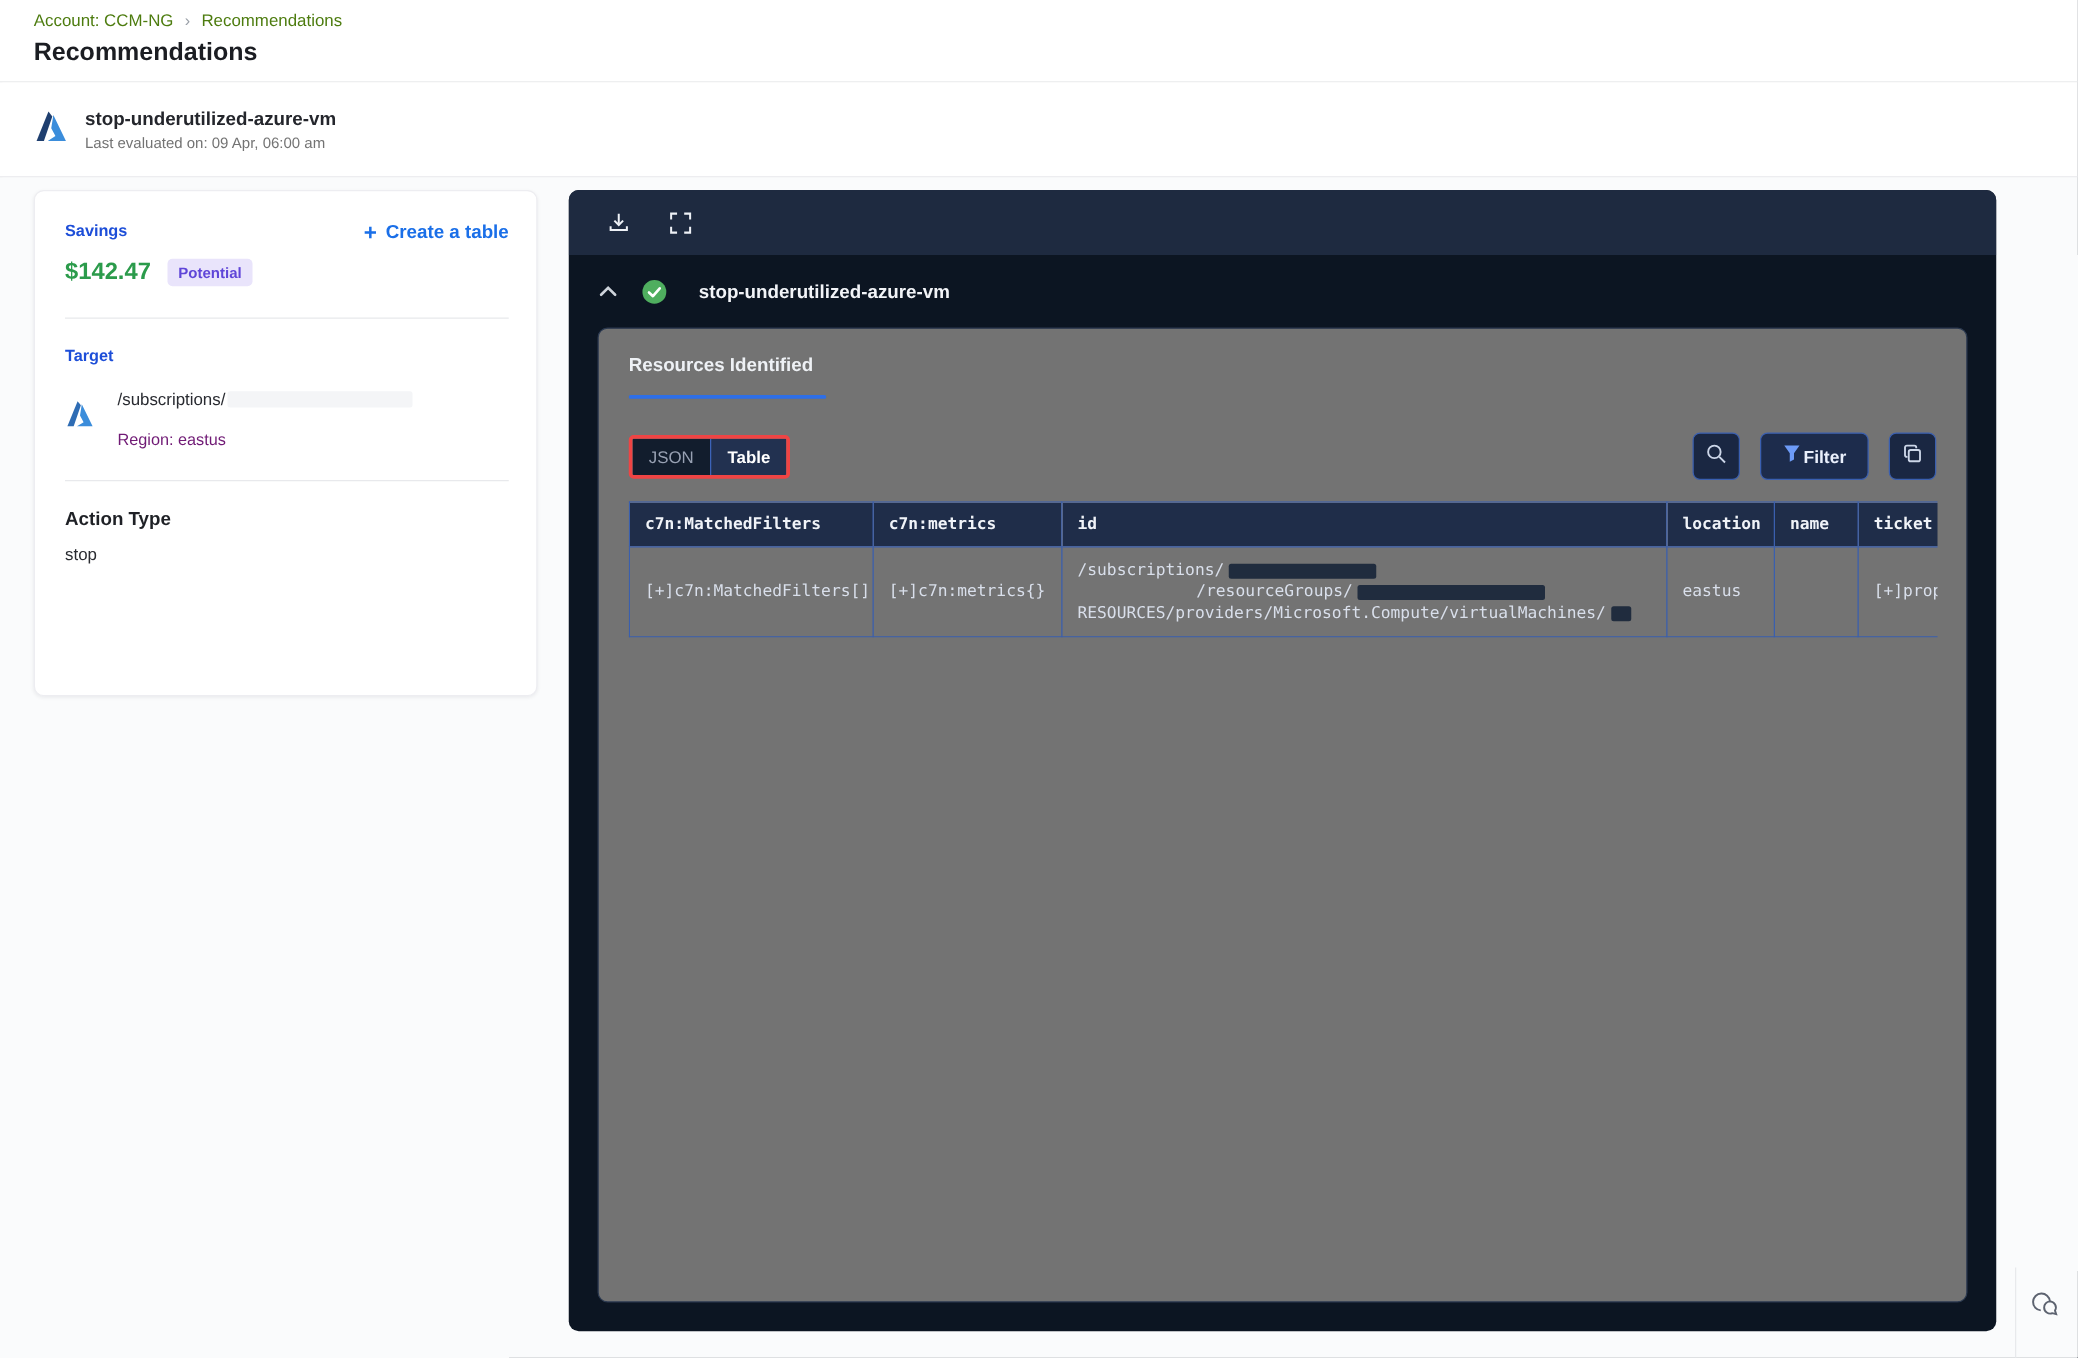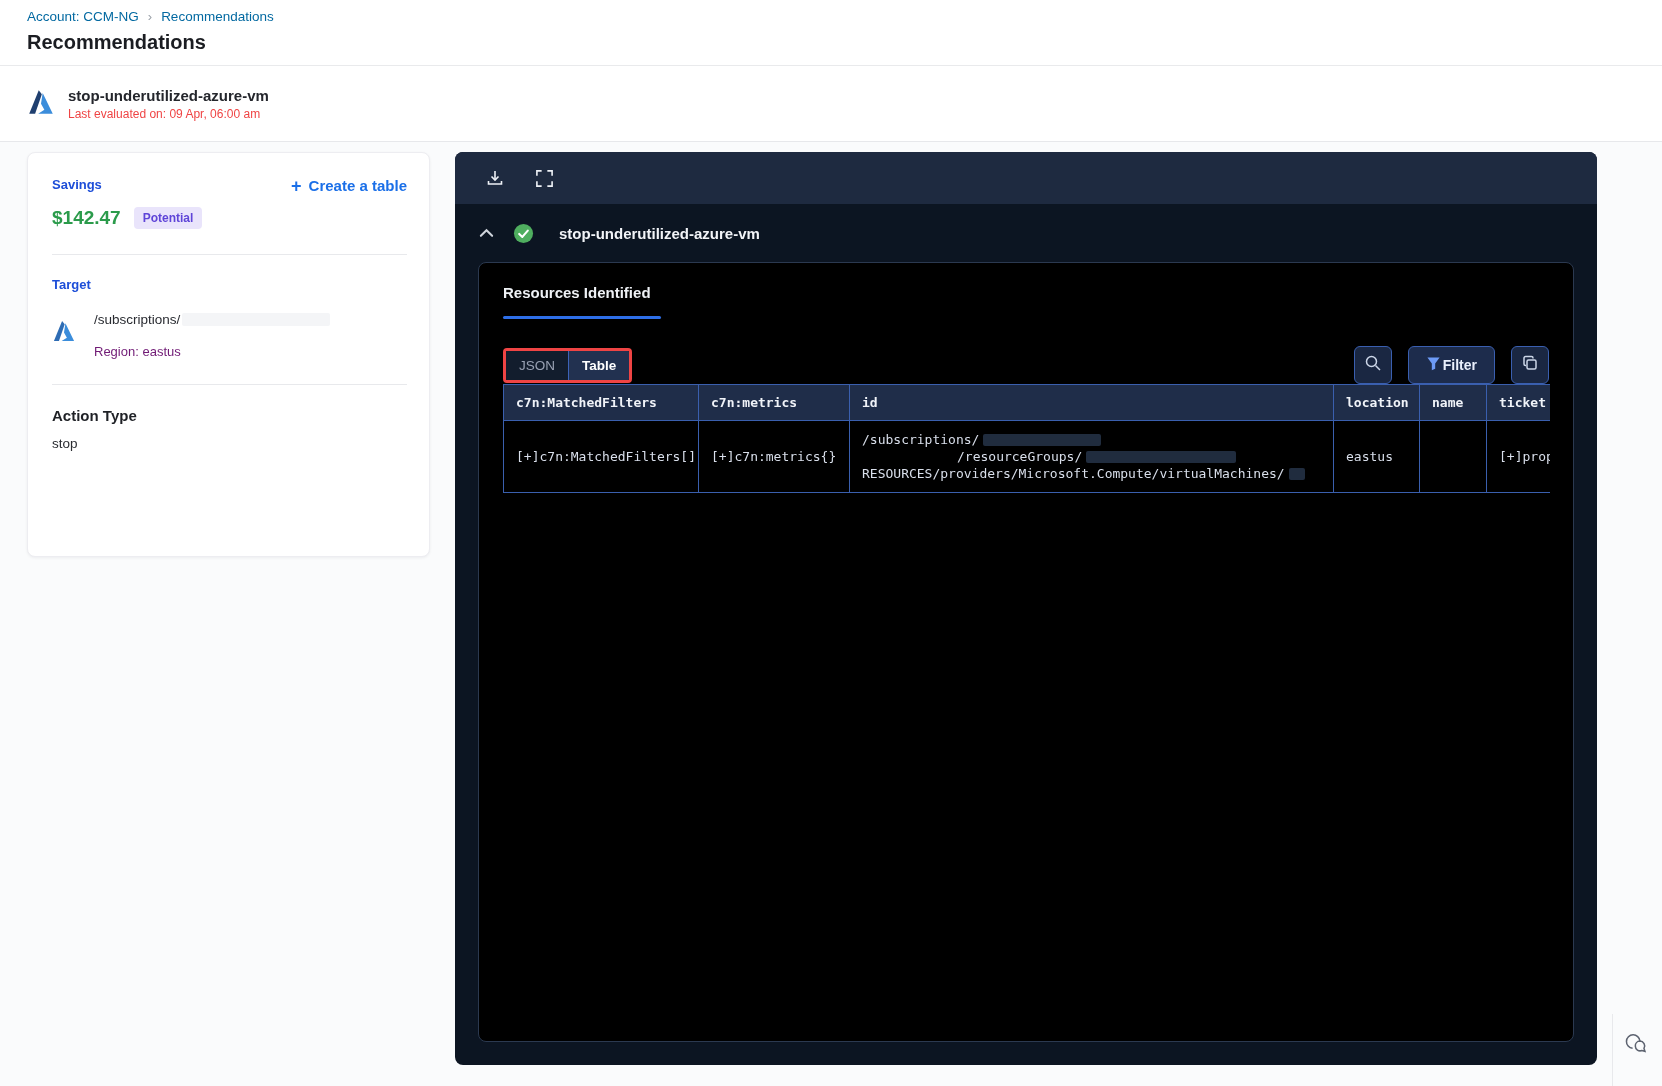--- a/index.html
+++ b/index.html
@@ -4,30 +4,30 @@
 <style>
   * { margin:0; padding:0; box-sizing:border-box; }
   html,body { width:1662px; height:1086px; overflow:hidden; background:#ffffff;
               font-family:"Liberation Sans", sans-serif; color:#1f2126; }
   .page-left-edge { position:absolute; left:0; top:0; width:2px; height:100%; background:#e9ebee; }
 
   
   .top-bar { position:absolute; left:0; top:0; right:0; height:66px; background:#fff;
              border-bottom:1px solid #e9eaec; padding:9px 0 0 27px; }
   .breadcrumb { display:flex; align-items:center; gap:9px; font-size:13.5px; }
-  .crumb-link { color:#0369a1; cursor:pointer; text-decoration:none; }
+  .crumb-link { color:#4d7c0f; cursor:pointer; text-decoration:none; }
   .crumb-sep { color:#9aa0a8; font-size:13px; }
   .page-title { margin-top:7px; font-size:20px; font-weight:700; color:#1b1d22; }
 
   
   .rec-header { position:absolute; left:0; top:66px; right:0; height:76px; background:#fff;
                 border-bottom:1px solid #e7e8eb; display:flex; align-items:center; padding:0 27px; }
   .rec-id { display:flex; align-items:center; gap:13px; }
   .rec-titles .name { font-size:15px; font-weight:700; color:#24262c; }
-  .rec-titles .sub { font-size:12px; color:#ef4444; margin-top:3px; }
+  .rec-titles .sub { font-size:12px; color:#737373; margin-top:3px; }
   .rec-header-right { margin-left:auto; display:flex; align-items:center; gap:22px; }
   .rule-editor-btn { display:flex; align-items:center; gap:9px; background:#f3f3f7; border:none;
                      border-radius:5px; padding:9px 15px; font-size:15px; font-weight:700;
                      color:#4b4f63; cursor:pointer; font-family:inherit; }
   .kebab { display:flex; flex-direction:column; gap:3px; padding:4px 8px; cursor:pointer; margin-right:8px; }
   .kebab i { width:4px; height:4px; border-radius:50%; background:#3e424c; }
 
   
   .content { position:absolute; left:0; top:142px; right:0; bottom:0; background:#fafbfc; }
 
@@ -59,21 +59,21 @@
   .dark-panel { position:absolute; left:455px; top:10px; width:1142px; height:913px;
                 background:#0c1522; border-radius:8px; overflow:hidden; }
   .panel-toolbar { height:52px; background:#1e2a40; display:flex; align-items:center;
                    padding-left:29px; gap:27px; }
   .tool-icon { width:22px; height:22px; display:flex; align-items:center; justify-content:center; cursor:pointer; }
   .section-row { height:58px; display:flex; align-items:center; padding-left:24px; }
   .chev { cursor:pointer; display:flex; }
   .check-circle { margin-left:19px; display:flex; }
   .section-title { margin-left:25px; font-size:15px; font-weight:700; color:#f2f4f8; }
 
-  .inner-card { margin:0 23px; height:780px; background:#000000; border:1px solid #2b3950;
+  .inner-card { margin:0 23px; height:780px; background:#737373; border:1px solid #2b3950;
                 border-radius:8px; padding:21px 24px 0 24px; }
   .res-tab { display:inline-block; cursor:pointer; }
   .res-tab .lbl { font-size:15px; font-weight:600; color:#eef1f5; }
   .tab-underline { width:158px; height:3px; background:#2e6fe8; border-radius:2px; margin-top:15px; }
 
   .controls-row { margin-top:27px; display:flex; align-items:center; justify-content:space-between; }
   .segmented { display:flex; border:3px solid #ef4444; border-radius:4px; overflow:hidden; }
   .seg { padding:7px 13px; font-size:13.5px; cursor:pointer; }
   .seg-json { background:#121d2d; color:#98a1b3; }
   .seg-table { background:#223150; color:#ffffff; font-weight:700; border-left:1px solid #3c63b8; }
@@ -85,21 +85,21 @@
   .filter-btn .lbl { font-size:14px; font-weight:700; color:#eaf0fc; }
 
   .rows-row { margin-top:19px; display:flex; align-items:center; justify-content:space-between; }
   .rows-count { font-size:13.5px; font-weight:700; color:#f3f5f8; }
   .flatten { display:flex; align-items:center; gap:12px; }
   .toggle { width:30px; height:16px; border-radius:9px; background:#323f57; position:relative; cursor:pointer; }
   .toggle .knob { position:absolute; left:2px; top:2px; width:12px; height:12px; border-radius:50%; background:#fff; }
   .flatten .lbl { font-size:13.5px; color:#e9ecf1; }
 
   
-  .table-clip { width:1047px; overflow:hidden; }
+  .table-clip { margin-top:17px; width:1047px; overflow:hidden; }
   table.res-table { border-collapse:collapse; table-layout:fixed; width:1103px;
                     font-family:"DejaVu Sans Mono", monospace; }
   .res-table th, .res-table td { border:1px solid #3a5fae; }
   .res-table th { background:#1f2d49; color:#f0f3f8; font-size:13px; font-weight:700;
                   text-align:left; padding:10px 12px; white-space:nowrap; overflow:hidden; }
   .res-table td { color:#d9dfeb; font-size:13px; padding:10px 12px; height:72px;
                   vertical-align:middle; white-space:nowrap; overflow:hidden; }
   .col-mf{width:195px;} .col-me{width:151px;} .col-id{width:484px;} .col-lo{width:86px;}
   .col-na{width:67px;} .col-pr{width:120px;}
   .id-cell { line-height:17px; }

